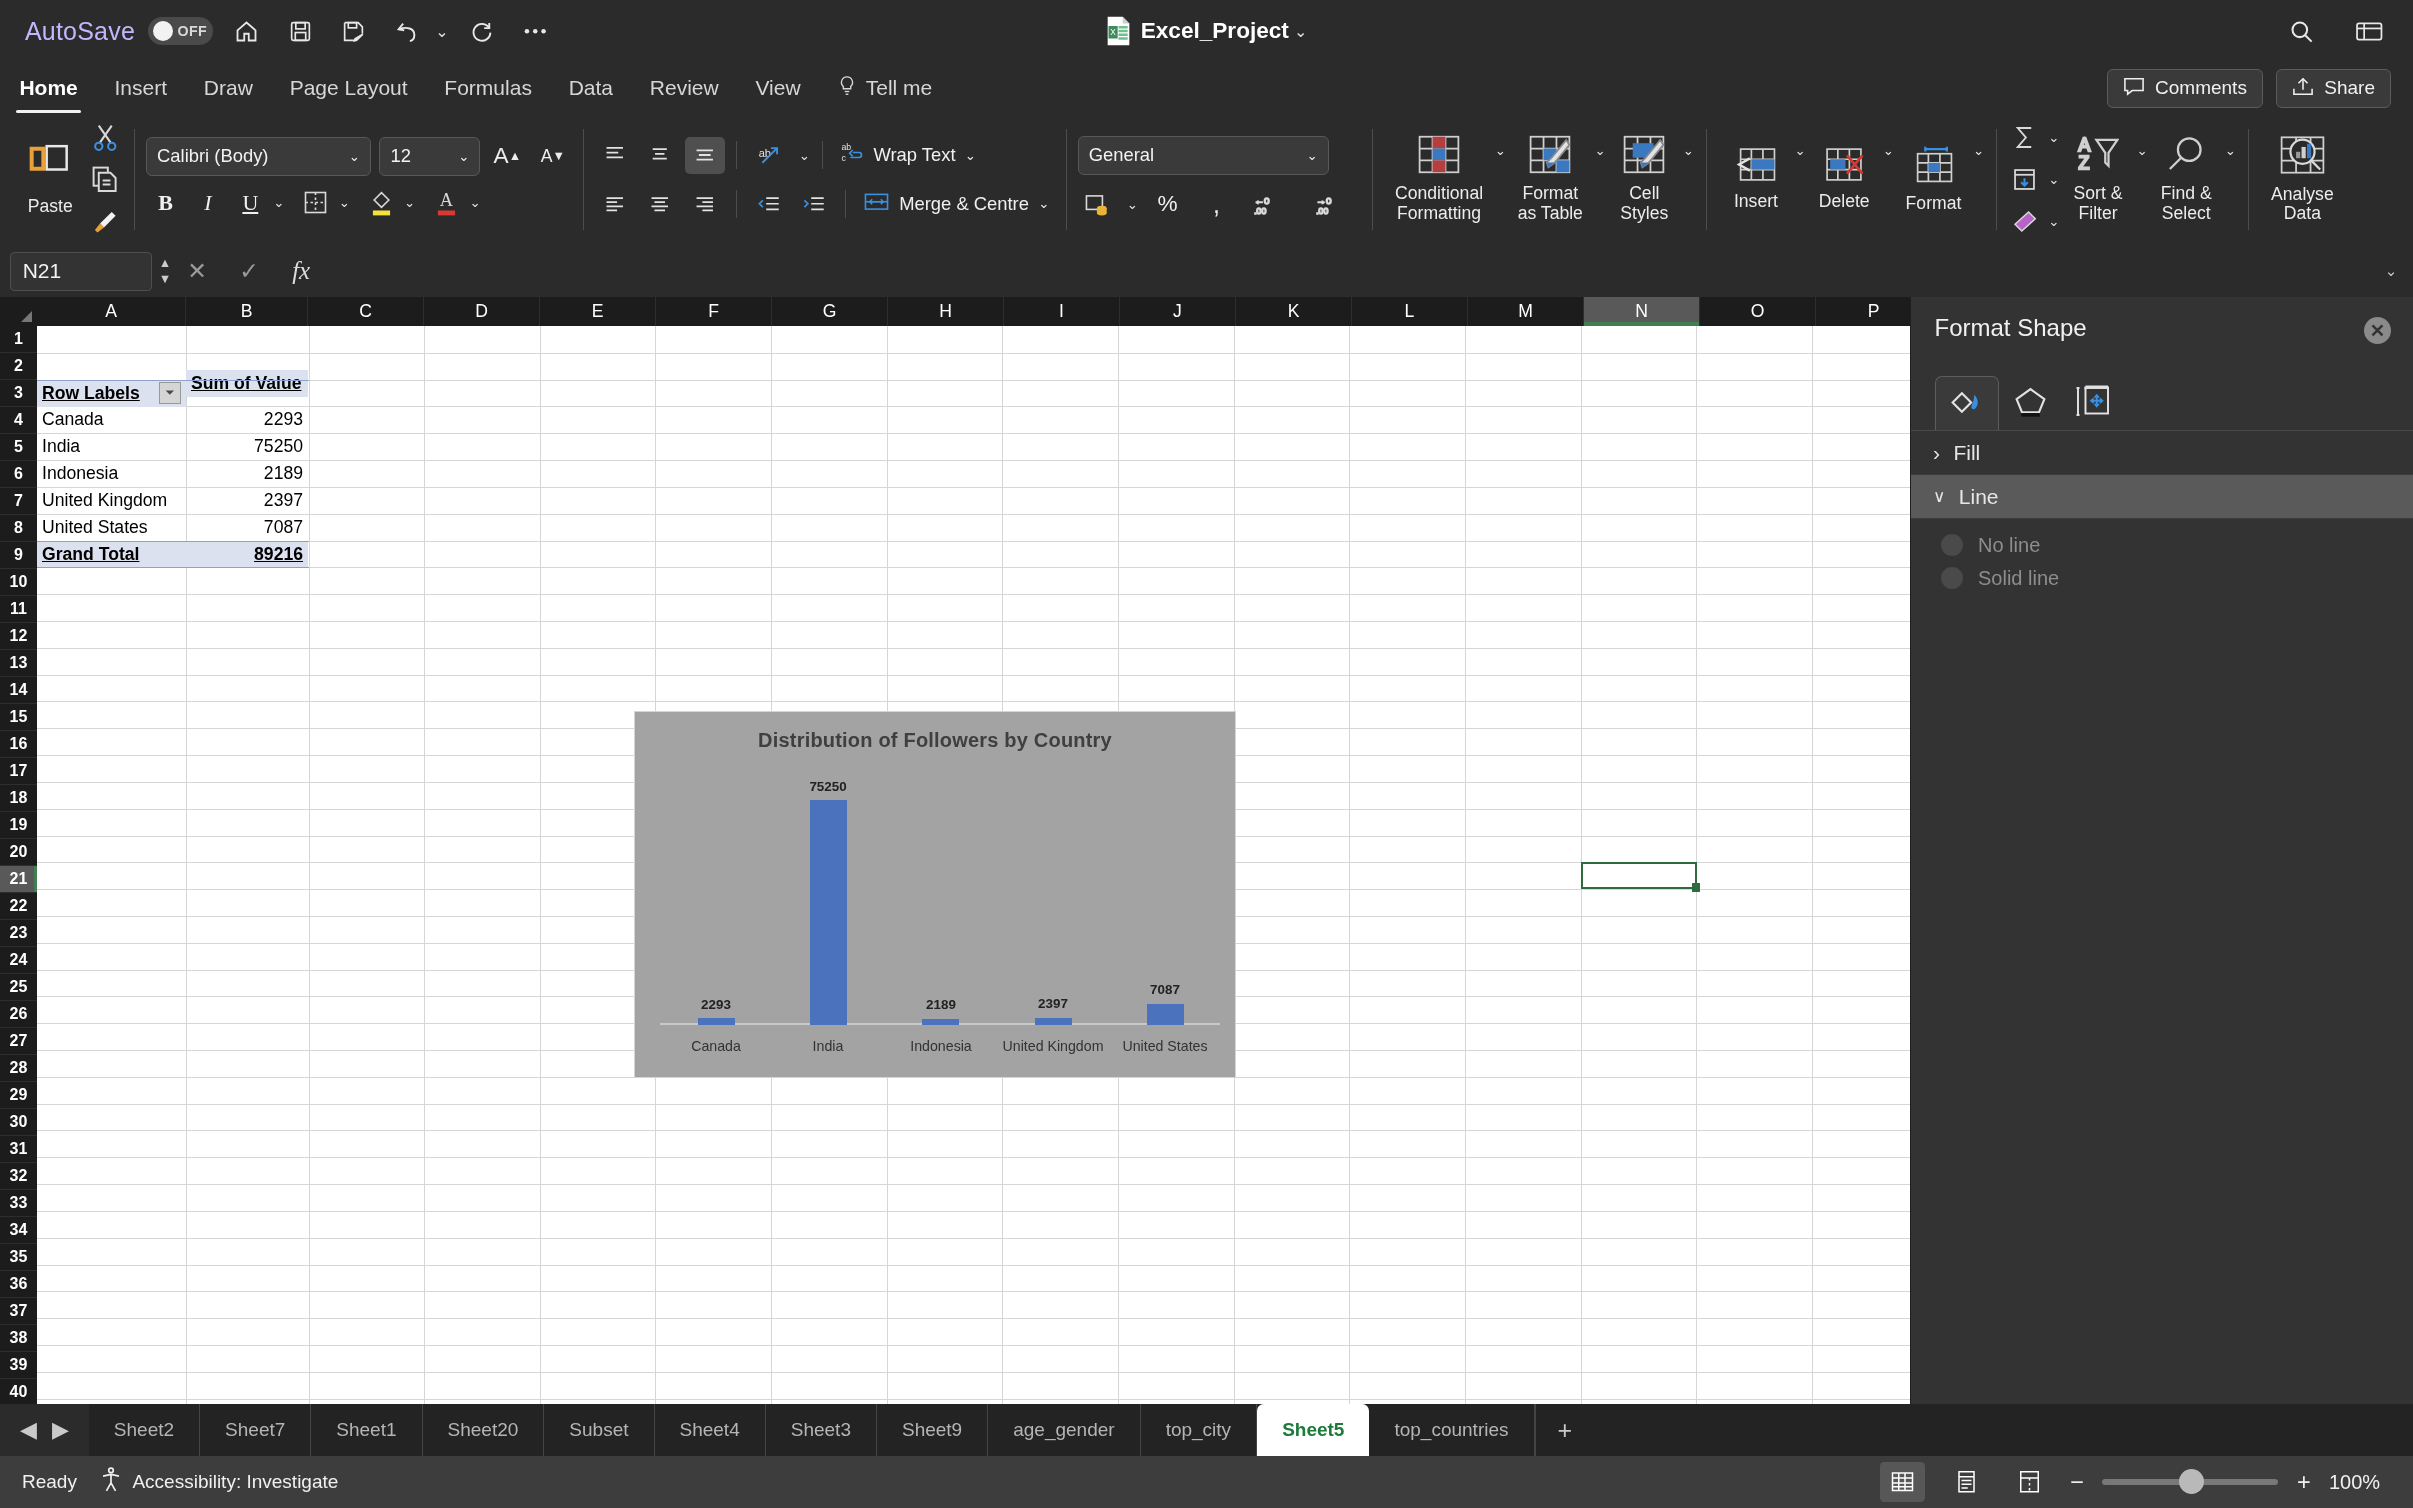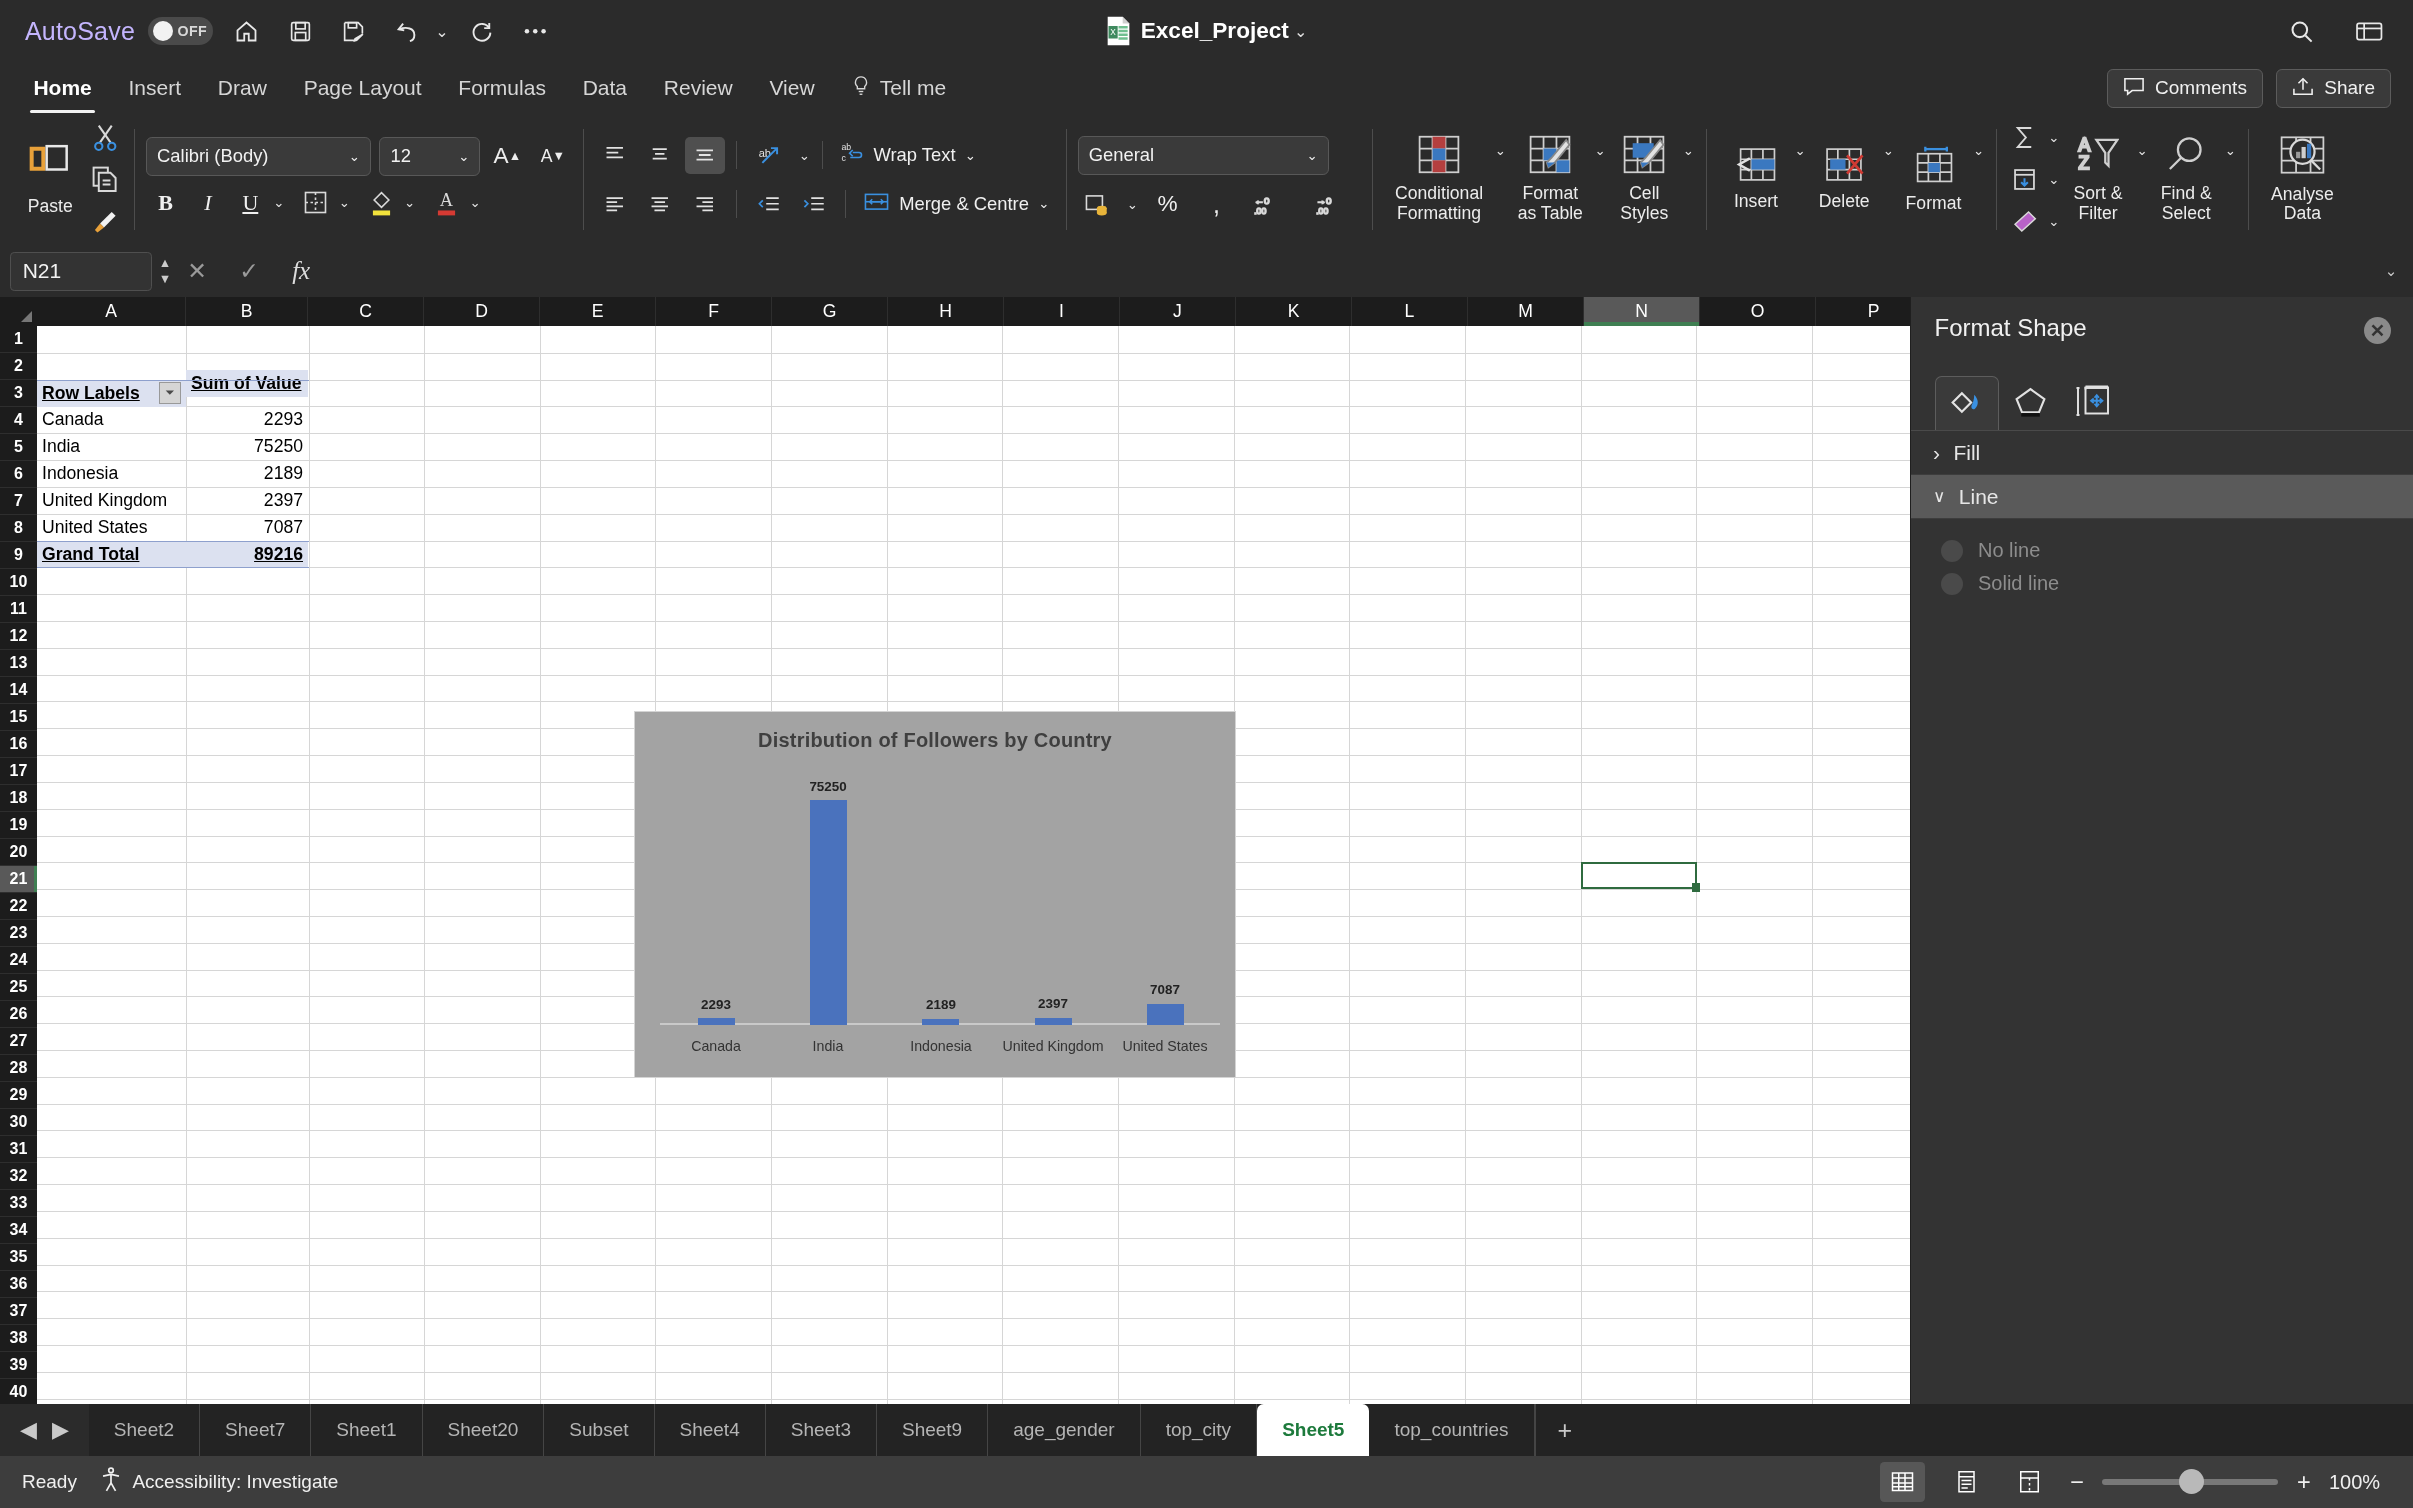--- a/index.html
+++ b/index.html
@@ -34,21 +34,21 @@
     pointer-events: none;
   }
   .tb-center > * { pointer-events: auto; }
   .doc-title { font-size: 22.6px; font-weight: bold; color: #fff; }
   .xl-file-icon { width: 25px; height: 30px; position: relative; }
   .tb-right { position: absolute; right: 23.5px; top: 0; height: 62px; display: flex; align-items: center; gap: 28.5px; }
 
   
   .ribbon-tabs {
     position: absolute; top: 62px; left: 0; width: 2413px; height: 52px;
-    background: #2b2b2b; display: flex; align-items: center; padding-left: 15px;
+    background: #2b2b2b; display: flex; align-items: center; padding-left: 1px;
   }
   .rtab {
     font-size: 21px; color: #d6d6d6; padding: 5px 18.4px; position: relative;
     display: flex; align-items: center; gap: 8.4px;
   }
   .rtab.active { color: #ffffff; font-weight: bold; }
   .rtab.active::after {
     content: ""; position: absolute; left: 15px; right: 15px; bottom: -8.4px;
     height: 3.4px; background: #f2f2f2; border-radius: 1.7px;
   }
@@ -195,21 +195,21 @@
     font-size: 18.4px; font-weight: bold;
   }
   .panel-tabs { display: flex; align-items: flex-end; padding: 0 23.5px; height: 72px; border-bottom: 0.8px solid #4a4a4a; }
   .ptab { width: 64px; height: 54px; display: flex; align-items: center; justify-content: center; }
   .ptab.active { border: 0.8px solid #5d5d5d; border-bottom: none; border-radius: 6.7px 6.7px 0 0; background: #3a3a3a; }
   .prow {
     height: 44px; display: flex; align-items: center; gap: 13.4px; padding: 0 22px;
     font-size: 21px; color: #e6e6e6; border-bottom: 0.8px solid #3d3d3d;
   }
   .prow.expanded { background: #5a5a5a; }
-  .radio-row { display: flex; align-items: center; gap: 15px; padding: 0 30px; height: 33px; font-size: 20px; color: #8d8d8d; }
+  .radio-row { display: flex; align-items: flex-start; gap: 15px; padding: 0 30px; height: 33px; font-size: 20px; color: #8d8d8d; }
   .radio { width: 22px; height: 22px; border-radius: 50%; background: #4a4a4a; }
 
   
   .sheetbar {
     position: absolute; bottom: 52px; left: 0; width: 2413px; height: 52px;
     background: #232323; display: flex; align-items: stretch;
   }
   .nav-arrows { display: flex; align-items: center; gap: 15px; padding: 0 20px; background: #2b2b2b; }
   .stab {
     display: flex; align-items: center; padding: 0 25px; font-size: 19px; color: #b5b5b5;

